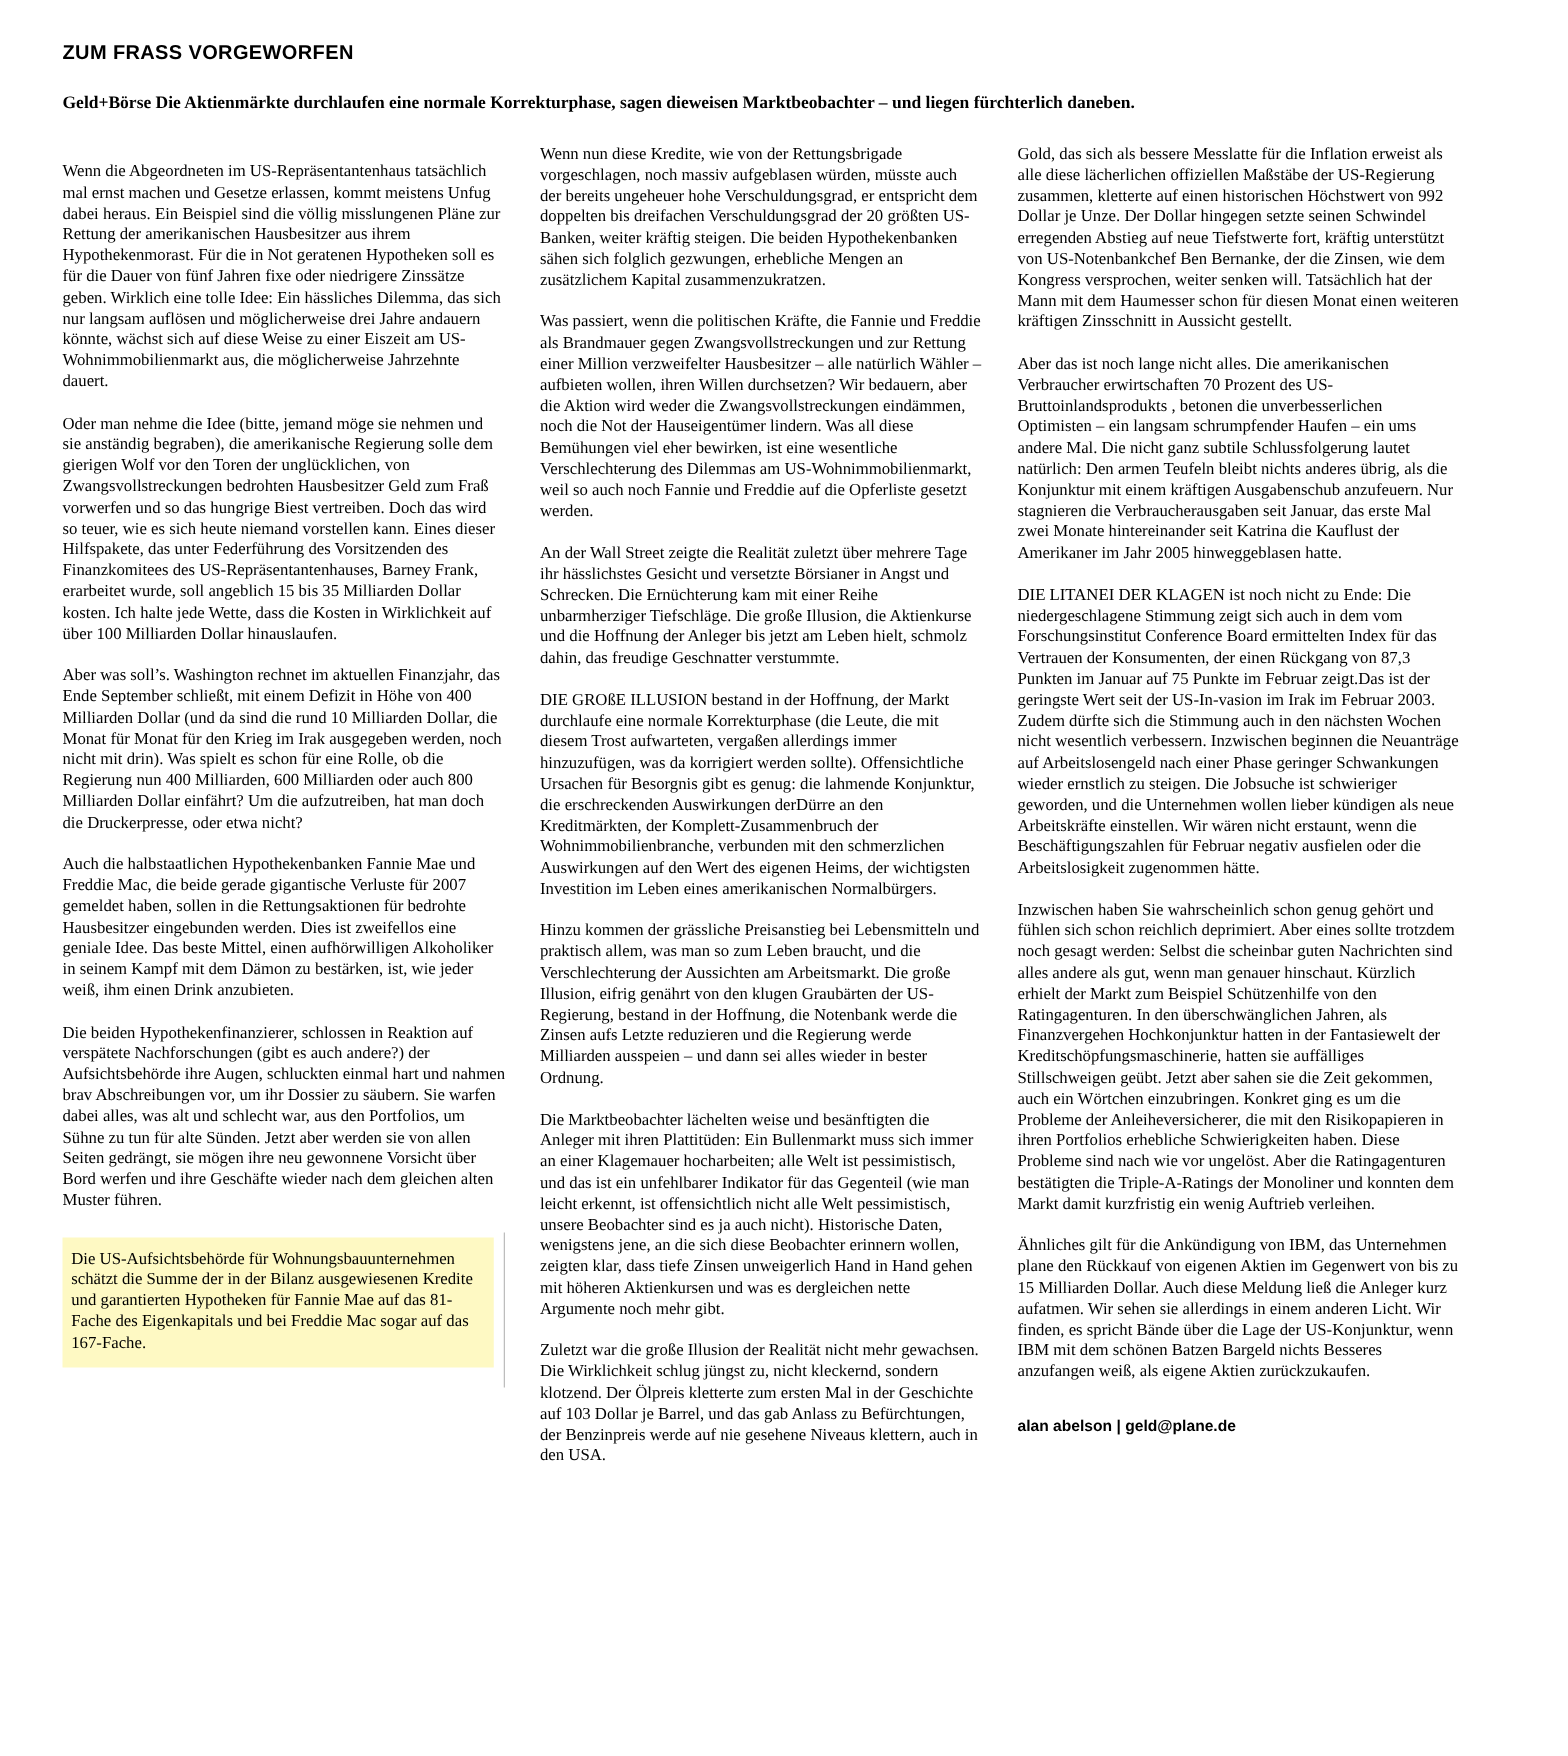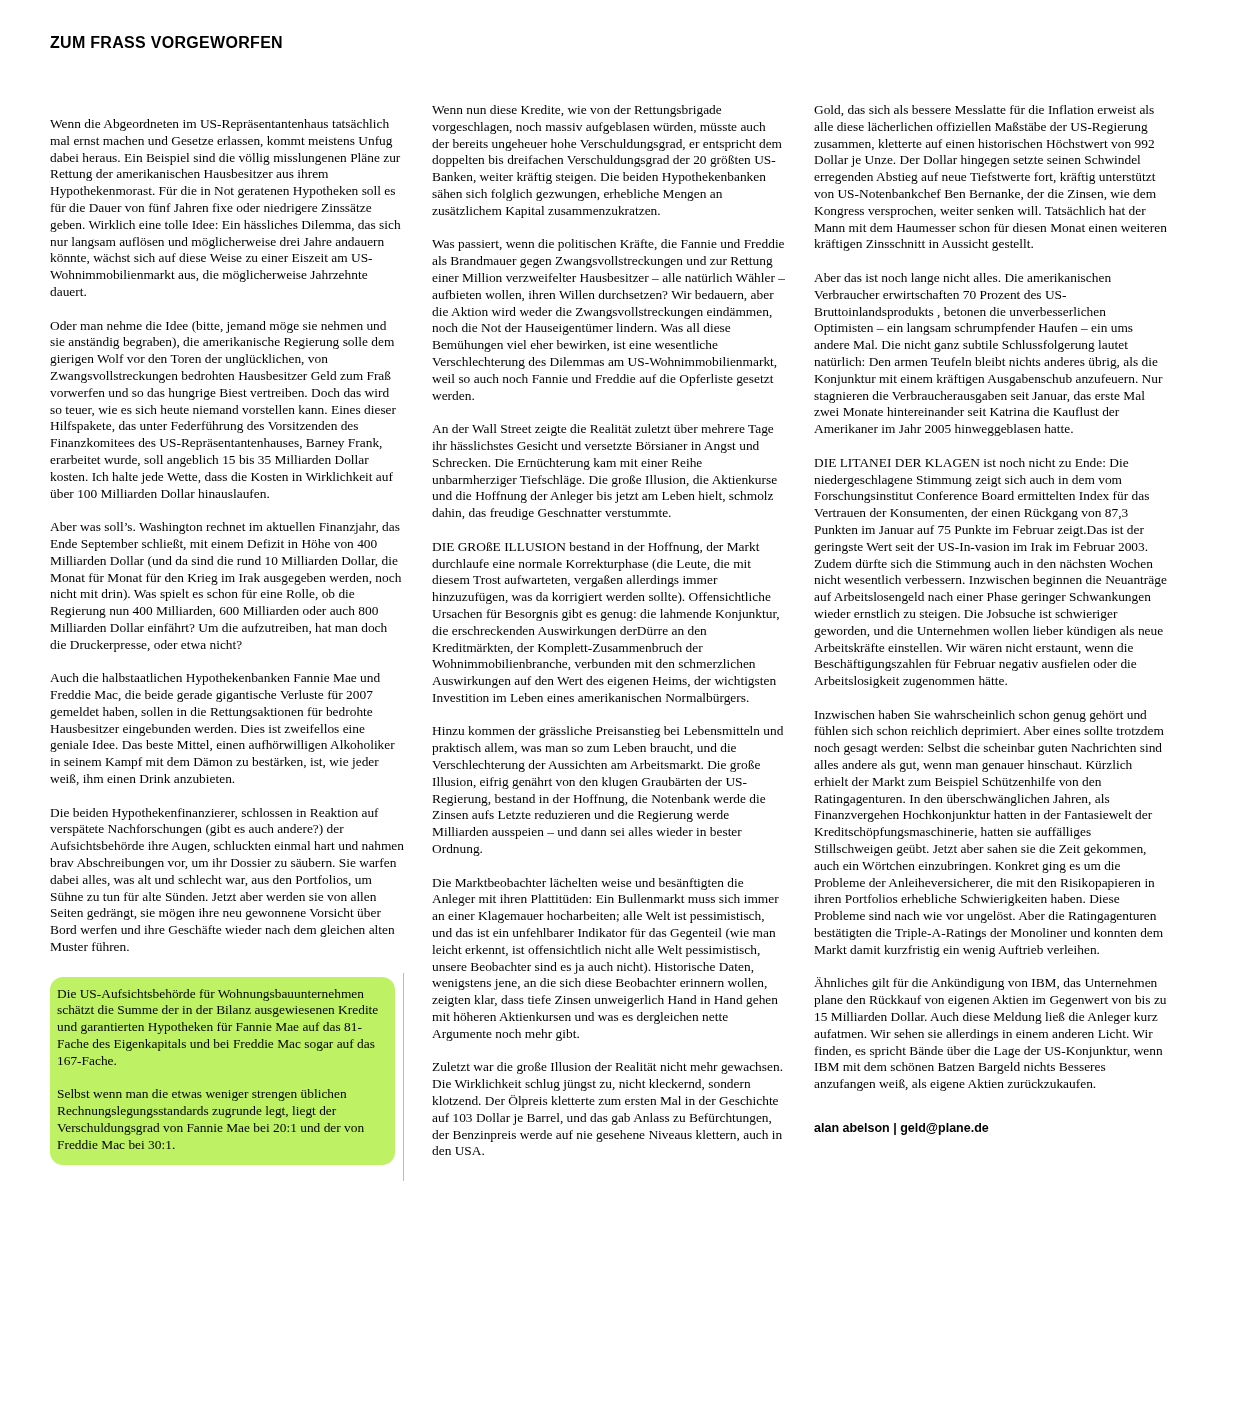--- a/index.html
+++ b/index.html
@@ -29,67 +29,65 @@
     color: #000000;
   }
   .columns {
     display: flex;
     gap: 28px;
     margin-top: 24px;
   }
   .col {
     width: 354px;
     flex: 0 0 354px;
-    margin-top: 26px;
   }
   .col-offset { padding-top: 14px; }
   .col p {
     margin: 0 0 16.8px 0;
     font-size: 13.4px;
     line-height: 16.8px;
     color: #000000;
   }
   .highlight-wrap {
     border-right: 1px solid #bdbdbd;
     padding: 4px 8px 16px 0;
   }
   .highlight-box {
-    background: #bef264;
+    background: #fef9c3;
     padding: 9px 7px 11px 7px;
-    border-radius: 13px;
   }
   .highlight-box p:last-child { margin-bottom: 0; }
   .byline {
     margin-top: 28px;
     font-family: "Liberation Sans", "DejaVu Sans", sans-serif;
     font-weight: bold;
     font-size: 12.5px;
     color: #000000;
   }
 </style>
 </head>
 <body>
 
 <div class="page">
 
   <h1 class="headline">ZUM FRASS VORGEWORFEN</h1>
 
+  <p class="subhead">Geld+Börse Die Aktienmärkte durchlaufen eine normale Korrekturphase, sagen dieweisen Marktbeobachter – und liegen fürchterlich daneben.</p>
 
   <div class="columns">
 
     <div class="col col-offset">
       <p>Wenn die Abgeordneten im US-Repräsentantenhaus tatsächlich mal ernst machen und Gesetze erlassen, kommt meistens Unfug dabei heraus. Ein Beispiel sind die völlig misslungenen Pläne zur Rettung der amerikanischen Hausbesitzer aus ihrem Hypothekenmorast. Für die in Not geratenen Hypotheken soll es für die Dauer von fünf Jahren fixe oder niedrigere Zinssätze geben. Wirklich eine tolle Idee: Ein hässliches Dilemma, das sich nur langsam auflösen und möglicherweise drei Jahre andauern könnte, wächst sich auf diese Weise zu einer Eiszeit am US-Wohnimmobilienmarkt aus, die möglicherweise Jahrzehnte dauert.</p>
       <p>Oder man nehme die Idee (bitte, jemand möge sie nehmen und sie anständig begraben), die amerikanische Regierung solle dem gierigen Wolf vor den Toren der unglücklichen, von Zwangsvollstreckungen bedrohten Hausbesitzer Geld zum Fraß vorwerfen und so das hungrige Biest vertreiben. Doch das wird so teuer, wie es sich heute niemand vorstellen kann. Eines dieser Hilfspakete, das unter Federführung des Vorsitzenden des Finanzkomitees des US-Repräsentantenhauses, Barney Frank, erarbeitet wurde, soll angeblich 15 bis 35 Milliarden Dollar kosten. Ich halte jede Wette, dass die Kosten in Wirklichkeit auf über 100 Milliarden Dollar hinauslaufen.</p>
       <p>Aber was soll’s. Washington rechnet im aktuellen Finanzjahr, das Ende September schließt, mit einem Defizit in Höhe von 400 Milliarden Dollar (und da sind die rund 10 Milliarden Dollar, die Monat für Monat für den Krieg im Irak ausgegeben werden, noch nicht mit drin). Was spielt es schon für eine Rolle, ob die Regierung nun 400 Milliarden, 600 Milliarden oder auch 800 Milliarden Dollar einfährt? Um die aufzutreiben, hat man doch die Druckerpresse, oder etwa nicht?</p>
       <p>Auch die halbstaatlichen Hypothekenbanken Fannie Mae und Freddie Mac, die beide gerade gigantische Verluste für 2007 gemeldet haben, sollen in die Rettungsaktionen für bedrohte Hausbesitzer eingebunden werden. Dies ist zweifellos eine geniale Idee. Das beste Mittel, einen aufhörwilligen Alkoholiker in seinem Kampf mit dem Dämon zu bestärken, ist, wie jeder weiß, ihm einen Drink anzubieten.</p>
       <p>Die beiden Hypothekenfinanzierer, schlossen in Reaktion auf verspätete Nachforschungen (gibt es auch andere?) der Aufsichtsbehörde ihre Augen, schluckten einmal hart und nahmen brav Abschreibungen vor, um ihr Dossier zu säubern. Sie warfen dabei alles, was alt und schlecht war, aus den Portfolios, um Sühne zu tun für alte Sünden. Jetzt aber werden sie von allen Seiten gedrängt, sie mögen ihre neu gewonnene Vorsicht über Bord werfen und ihre Geschäfte wieder nach dem gleichen alten Muster führen.</p>
       <div class="highlight-wrap">
         <div class="highlight-box">
           <p>Die US-Aufsichtsbehörde für Wohnungsbauunternehmen schätzt die Summe der in der Bilanz ausgewiesenen Kredite und garantierten Hypotheken für Fannie Mae auf das 81-Fache des Eigenkapitals und bei Freddie Mac sogar auf das 167-Fache.</p>
-          <p>Selbst wenn man die etwas weniger strengen üblichen Rechnungslegungsstandards zugrunde legt, liegt der Verschuldungsgrad von Fannie Mae bei 20:1 und der von Freddie Mac bei 30:1.</p>
         </div>
       </div>
     </div>
 
     <div class="col">
       <p>Wenn nun diese Kredite, wie von der Rettungsbrigade vorgeschlagen, noch massiv aufgeblasen würden, müsste auch der bereits ungeheuer hohe Verschuldungsgrad, er entspricht dem doppelten bis dreifachen Verschuldungsgrad der 20 größten US-Banken, weiter kräftig steigen. Die beiden Hypothekenbanken sähen sich folglich gezwungen, erhebliche Mengen an zusätzlichem Kapital zusammenzukratzen.</p>
       <p>Was passiert, wenn die politischen Kräfte, die Fannie und Freddie als Brandmauer gegen Zwangsvollstreckungen und zur Rettung einer Million verzweifelter Hausbesitzer – alle natürlich Wähler – aufbieten wollen, ihren Willen durchsetzen? Wir bedauern, aber die Aktion wird weder die Zwangsvollstreckungen eindämmen, noch die Not der Hauseigentümer lindern. Was all diese Bemühungen viel eher bewirken, ist eine wesentliche Verschlechterung des Dilemmas am US-Wohnimmobilienmarkt, weil so auch noch Fannie und Freddie auf die Opferliste gesetzt werden.</p>
       <p>An der Wall Street zeigte die Realität zuletzt über mehrere Tage ihr hässlichstes Gesicht und versetzte Börsianer in Angst und Schrecken. Die Ernüchterung kam mit einer Reihe unbarmherziger Tiefschläge. Die große Illusion, die Aktienkurse und die Hoffnung der Anleger bis jetzt am Leben hielt, schmolz dahin, das freudige Geschnatter verstummte.</p>
       <p>DIE GROßE ILLUSION bestand in der Hoffnung, der Markt durchlaufe eine normale Korrekturphase (die Leute, die mit diesem Trost aufwarteten, vergaßen allerdings immer hinzuzufügen, was da korrigiert werden sollte). Offensichtliche Ursachen für Besorgnis gibt es genug: die lahmende Konjunktur, die erschreckenden Auswirkungen derDürre an den Kreditmärkten, der Komplett-Zusammenbruch der Wohnimmobilienbranche, verbunden mit den schmerzlichen Auswirkungen auf den Wert des eigenen Heims, der wichtigsten Investition im Leben eines amerikanischen Normalbürgers.</p>
       <p>Hinzu kommen der grässliche Preisanstieg bei Lebensmitteln und praktisch allem, was man so zum Leben braucht, und die Verschlechterung der Aussichten am Arbeitsmarkt. Die große Illusion, eifrig genährt von den klugen Graubärten der US-Regierung, bestand in der Hoffnung, die Notenbank werde die Zinsen aufs Letzte reduzieren und die Regierung werde Milliarden ausspeien – und dann sei alles wieder in bester Ordnung.</p>

